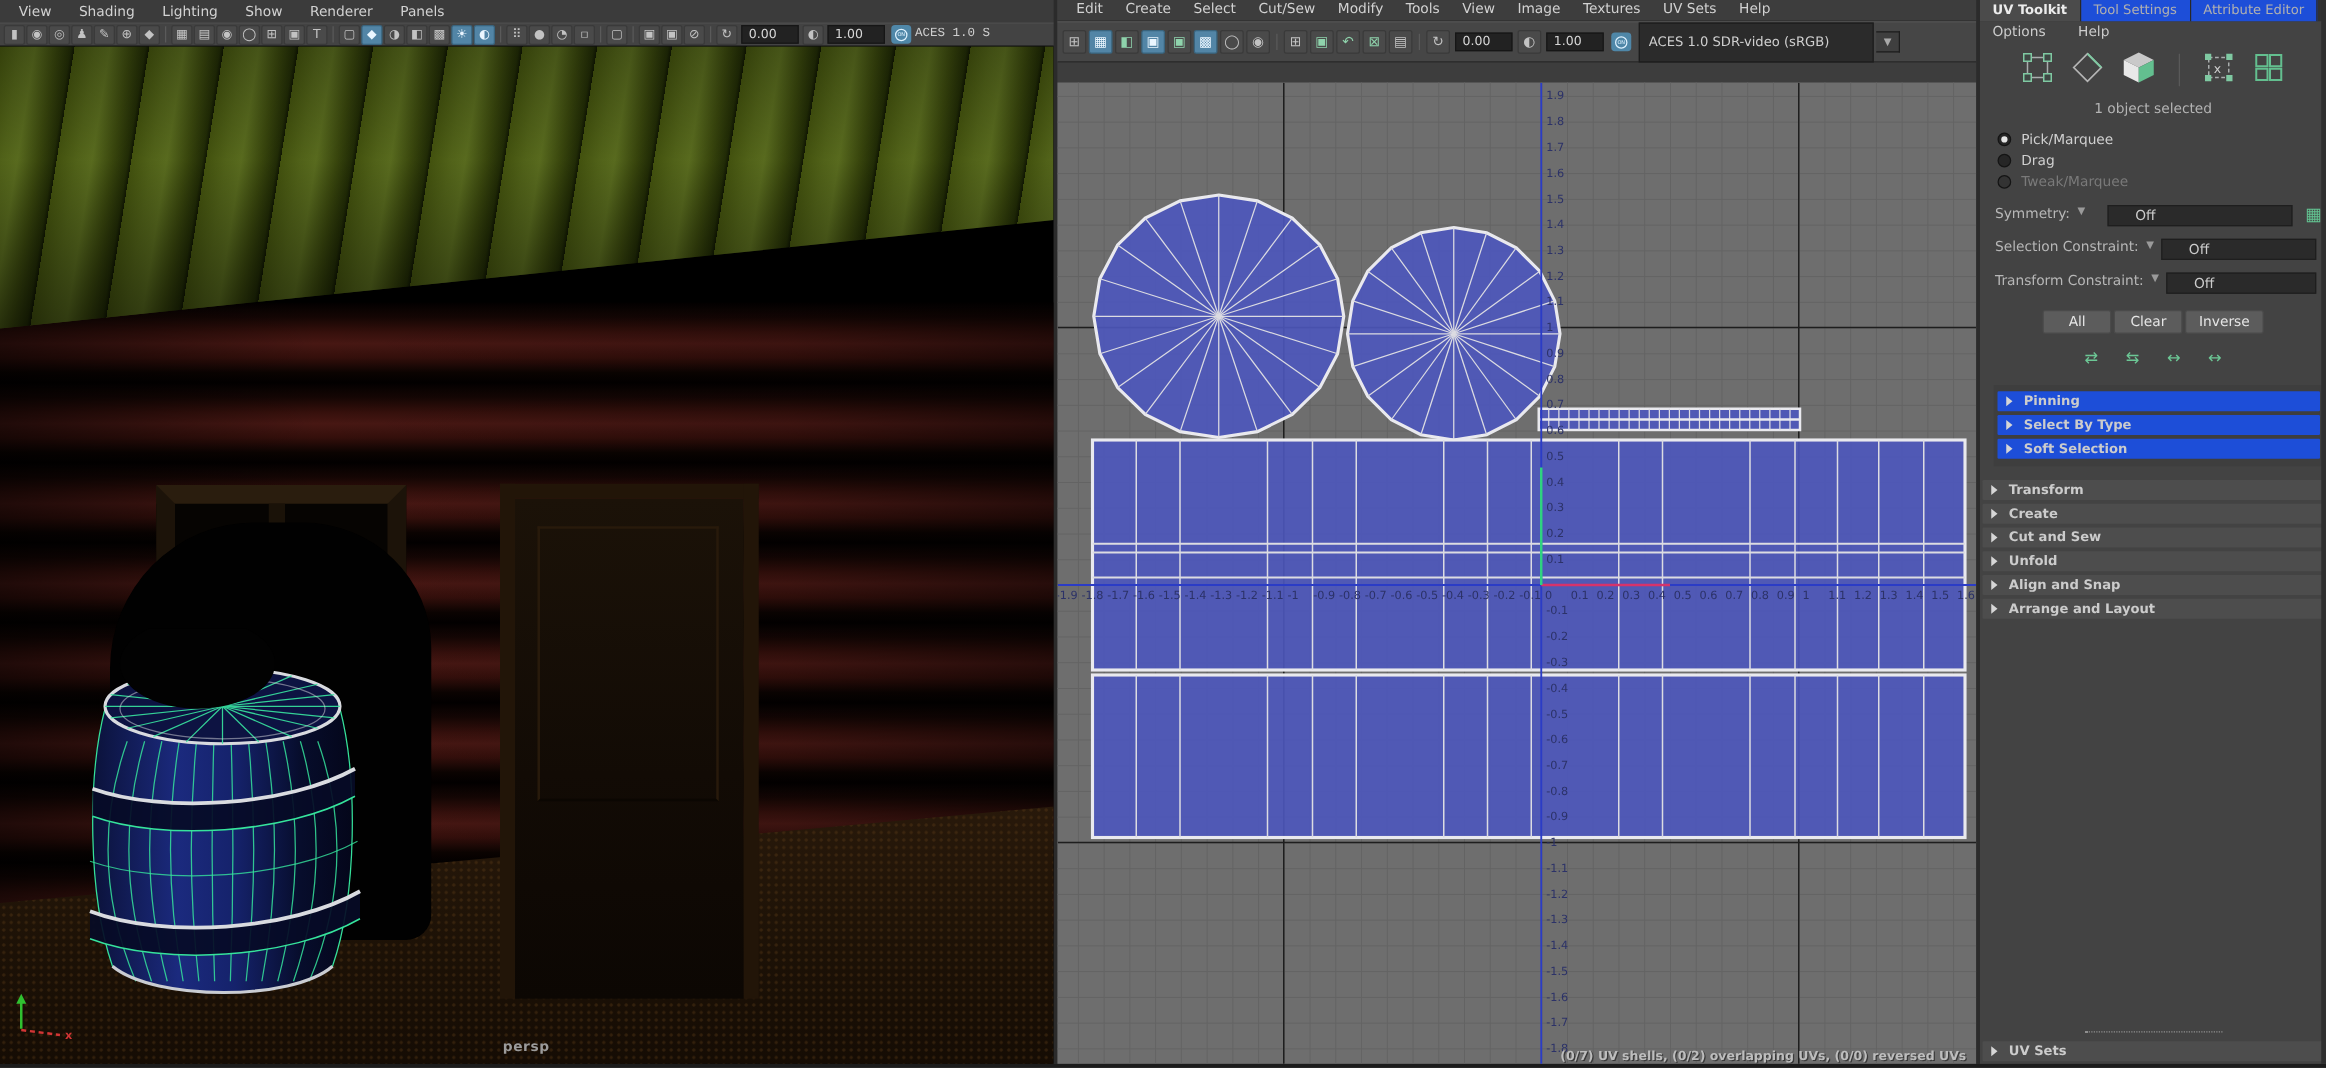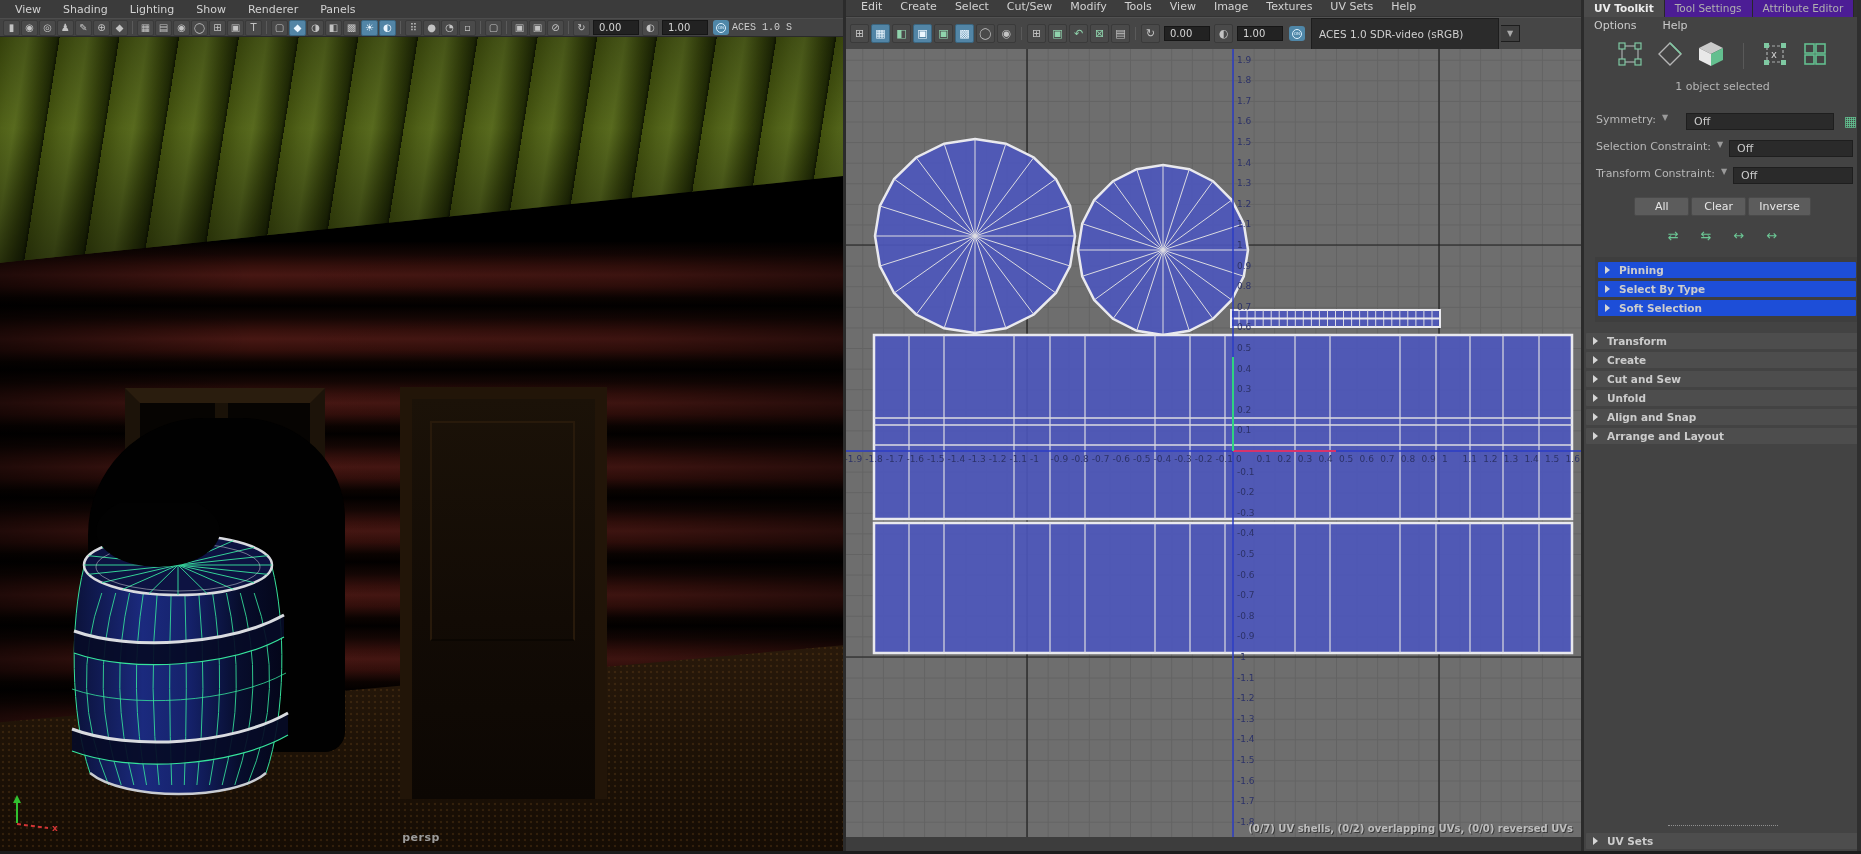--- a/index.html
+++ b/index.html
@@ -68,53 +68,53 @@
   .uve-menubar { height:17px; background:#3d3d3d; border-bottom:1px solid #333; display:flex; padding-left:6px;}
   .uve-menubar span { padding:0 9px; font-size:11px; color:#d2d2d2; }
   .uve-toolbar { height:33px; background:#464646; border-top:1px solid #525252; border-bottom:1px solid #272727;
                  display:flex; align-items:center; padding:0 4px; gap:2px; }
   .uve-toolbar .ticon { width:19px; height:19px; font-size:11px; }
   .dropdown { height:32px; width:188px; background:#2b2b2b; border:1px solid #1d1d1d; color:#cfcfcf;
               font-size:10.5px; display:flex; align-items:center; padding-left:7px; margin-left:2px; }
   .droparrow { height:17px; width:19px; background:#3f3f3f; border:1px solid #1d1d1d; border-left:none;
                color:#a9a9a9; font-size:8px; display:flex; align-items:center; justify-content:center; }
 
-  #uvcanvas { position:absolute; left:0; top:49px; width:735px; height:788px; background:#6e6e6e;
+  #uvcanvas { position:absolute; left:0; top:66px; width:735px; height:788px; background:#6e6e6e;
               background-image:linear-gradient(#636363 1px, transparent 1px),
                                linear-gradient(90deg,#636363 1px, transparent 1px);
               background-size:20.6px 20.6px; background-position:387px 402px; overflow:hidden; }
   #uvstatus { position:absolute; right:8px; bottom:3px; font-size:10px; font-weight:bold; color:#bdbdbd;
               text-shadow:1px 1px 0 #3a3a3a; }
 
   
   #tk { position:absolute; left:1584px; top:0; width:277px; height:854px; background:#434343;
         display:flex; flex-direction:column; }
   #tk .scrollstrip { position:absolute; right:0; top:0; bottom:0; width:4px; background:#2f2f2f; }
   .tk-tabs { height:17px; background:#313131; display:flex; }
-  .tk-tab { font-size:10.5px; color:#b0b0b0; background:#4c1d95; padding:2px 10px 0;
+  .tk-tab { font-size:10.5px; color:#b0b0b0; background:#1d4ed8; padding:2px 10px 0;
             border-right:1px solid #282828; white-space:nowrap; }
   .tk-tab.active { background:#4b4b4b; color:#ececec; font-weight:bold;text-align:center; }
   .tk-menus { height:17px; display:flex; align-items:center; padding-left:10px; gap:26px; }
   .tk-menus span { font-size:11px; color:#cccccc; }
   .tk-icons { height:44px; display:flex; align-items:center; justify-content:center; gap:14px; }
   .tk-icons .isep { width:1px; height:26px; background:#595959; margin:0 4px; }
   .tk-status { text-align:center; font-size:11px; color:#b4b4b4; margin:2px 0 10px; }
   .mode-row { display:flex; align-items:center; height:17px; padding-left:14px; gap:8px; }
   .mode-row .lbl { font-size:11px; color:#d0d0d0; }
   .mode-row.disabled .lbl { color:#7a7a7a; }
   .radio { width:11px; height:11px; border-radius:50%; background:#262626; border:1px solid #141414;
            position:relative; }
   .radio.sel::after { content:""; position:absolute; left:2px; top:2px; width:5px; height:5px;
                       border-radius:50%; background:#e6e6e6; }
   .mode-row.disabled .radio { background:#333; }
   .opt-row { display:flex; padding-left:12px; margin-top:10px; gap:6px; }
   .opt-row .lbl { font-size:11px; color:#b7b7b7; }
   .caret { font-size:8px; color:#9a9a9a; }
   .valfield { height:17px; background:#2a2a2a; border:1px solid #1e1e1e; color:#cccccc; font-size:11px;
-              display:flex; align-items:center; padding-left:7px; }
+              display:flex; align-items:center; padding-left:21px; }
   .sym-icon { font-size:14px; color:#63c492; margin-left:4px; }
   .btn-row { display:flex; justify-content:center; gap:2px; margin:13px 0 6px; }
   .tk-btn { min-width:55px; height:19px; background:#5c5c5c; border:1px solid #4a4a4a; border-radius:2px;
             color:#e6e6e6; font-size:11px; display:flex; align-items:center; justify-content:center; padding:0 10px;}
   .align-row { display:flex; justify-content:center; gap:22px; margin:6px 0 8px; }
   .align-row span { font-size:13px; color:#6cc795; }
   .sec { height:16px; background:#4d4d4d; border-radius:1px; display:flex; align-items:center;
          padding-left:7px; gap:9px; margin:3px 2px; }
   .sec .tri { width:0; height:0; border-left:5px solid #d6d6d6; border-top:4px solid transparent;
               border-bottom:4px solid transparent; }
@@ -560,20 +560,34 @@
             <g fill="none" stroke="#63bf8f" stroke-width="1.6">
               <rect x="3" y="3" width="9" height="9"></rect>
               <rect x="14" y="3" width="9" height="9"></rect>
               <rect x="3" y="14" width="9" height="9"></rect>
               <rect x="14" y="14" width="9" height="9"></rect>
             </g>
           </svg></span>
       </div>
     <div class="tk-status">1 object selected</div>
 
+    <div id="tk-modes">
+        <div class="mode-row">
+          <span class="radio sel"></span>
+          <span class="lbl">Pick/Marquee</span>
+        </div>
+        <div class="mode-row">
+          <span class="radio"></span>
+          <span class="lbl">Drag</span>
+        </div>
+        <div class="mode-row disabled">
+          <span class="radio"></span>
+          <span class="lbl">Tweak/Marquee</span>
+        </div>
+      </div>
 
     <div class="opt-row">
       <span class="lbl">Symmetry:</span>
       <span class="caret">▼</span>
       <span class="valfield" style="width:148px;margin-left:12px;">Off</span>
       <span class="sym-icon">▦</span>
     </div>
     <div class="opt-row">
       <span class="lbl">Selection Constraint:</span>
       <span class="caret">▼</span>

